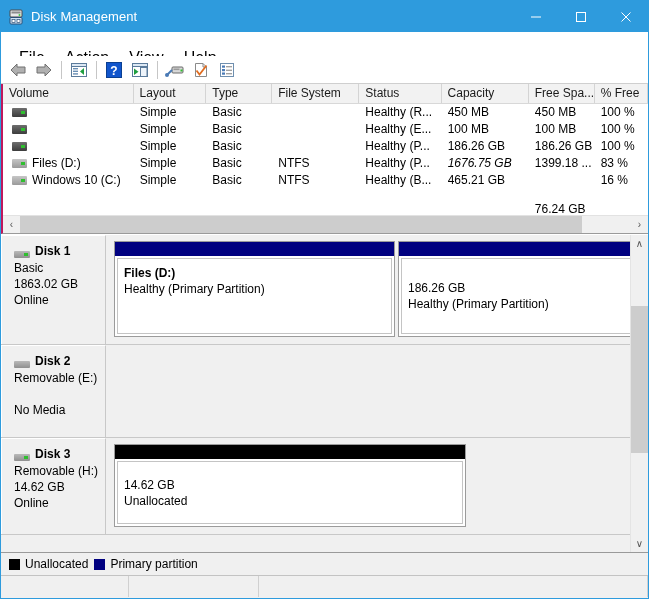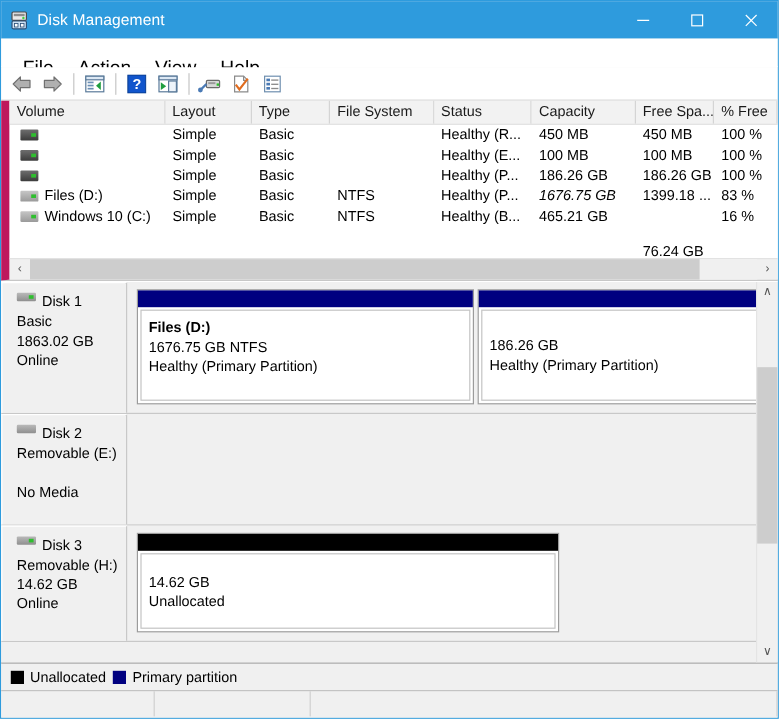--- a/index.html
+++ b/index.html
@@ -38,21 +38,21 @@
   .toolbar{
     height:27px;flex:0 0 27px;background:#fff;display:flex;align-items:center;
     padding-left:4px;border-bottom:1px solid #cfcfcf;
   }
   .tbtn{width:26px;height:24px;display:flex;align-items:center;justify-content:center;}
   .tsep{width:1px;height:18px;background:#c6c6c6;margin:0 4px;}
   
   .listpane{
     flex:0 0 149px;background:#fff;border-bottom:1px solid #9a9a9a;
     display:flex;flex-direction:column;position:relative;
-    border-left:7px solid #be185d;
+    border-left:2px solid #be185d;
   }
   .hdrrow{display:flex;height:19px;background:#f0f0f0;border-bottom:1px solid #d8d8d8;}
   .hcell{
     box-sizing:border-box;height:19px;line-height:18px;padding-left:6px;
     font-size:12px;color:#1a1a1a;background:#f2f2f2;
     border-right:1px solid #d4d4d4;overflow:hidden;white-space:nowrap;
     cursor:default;
   }
   .rows{flex:1 1 auto;overflow:hidden;background:#fff;}
   .row{display:flex;height:17px;}
@@ -79,21 +79,21 @@
   .diskrow{
     display:flex;position:relative;background:#f0f0f0;
     border-bottom:1px solid #c8c8c8;
     box-sizing:border-box;
   }
   .diskinfo{
     flex:0 0 105px;box-sizing:border-box;padding:8px 0 0 12px;
     background:#f0f0f0;border-right:1px solid #c8c8c8;
     border-top:1px solid #fff;border-left:1px solid #fff;
   }
-  .disktitle{display:flex;align-items:flex-start;gap:5px;font-weight:normal;font-size:12px;margin-bottom:2px;}
+  .disktitle{display:flex;align-items:flex-end;gap:5px;font-weight:bold;font-size:12px;margin-bottom:2px;}
   .diskicon{width:16px;height:7px;background:linear-gradient(#b9b9b9,#8f8f8f);border-radius:1px;position:relative;flex:0 0 16px;}
   .diskicon.online i{position:absolute;right:2px;top:2px;width:4px;height:3px;background:#2fbf2f;}
   .dline{font-size:12px;line-height:16px;}
   .dline.blank{height:16px;}
   .parts{flex:1 1 auto;position:relative;padding:6px 0 0 8px;box-sizing:border-box;}
   .partrow{display:flex;gap:3px;height:100%;}
   .part{
     box-sizing:border-box;background:#fff;display:flex;flex-direction:column;
     border:1px solid #9b9b9b;
   }
@@ -348,21 +348,20 @@
             <div class="dline">Basic</div>
             <div class="dline">1863.02 GB</div>
             <div class="dline">Online</div>
           </div>
           <div class="parts">
             <div class="partrow" style="height: 96px;">
               <div class="part" style="width: 281px;">
                 <div class="capbar" style="background: rgb(0, 0, 128);"></div>
                 <div class="body">
                   <div class="pl bold">Files  (D:)</div>
-                  <div class="pl">1676.75 GB NTFS</div>
                   <div class="pl">Healthy (Primary Partition)</div>
                 </div>
               </div>
               <div class="part" style="width: 239px;">
                 <div class="capbar" style="background: rgb(0, 0, 128);"></div>
                 <div class="body center">
                   <div class="pl">186.26 GB</div>
                   <div class="pl">Healthy (Primary Partition)</div>
                 </div>
               </div>

